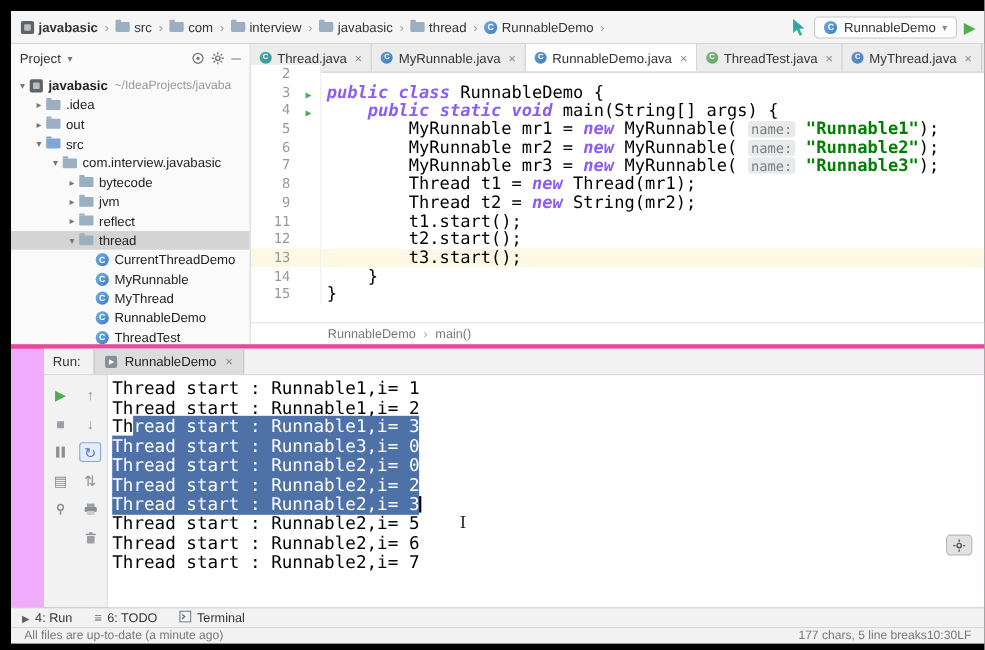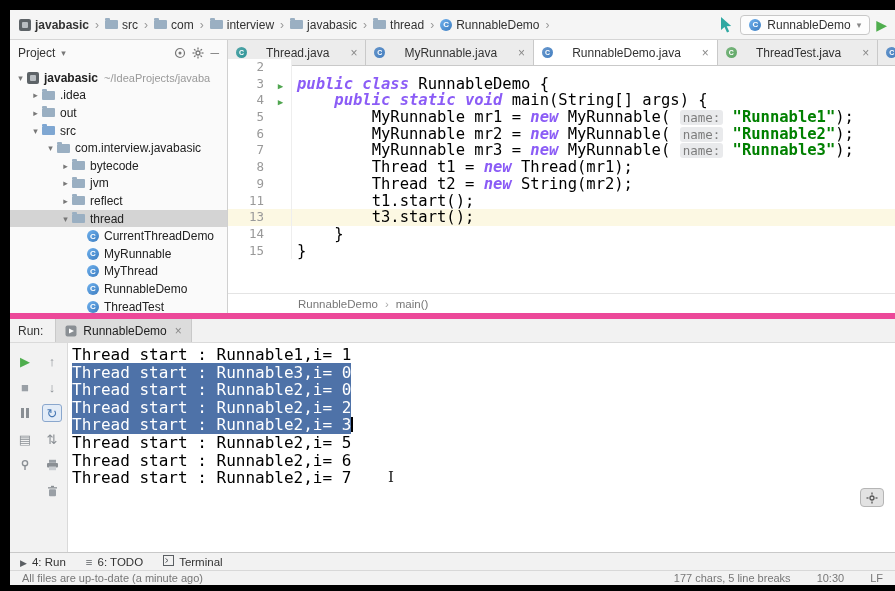--- a/index.html
+++ b/index.html
@@ -37,58 +37,58 @@
   .tree-row { height:17.6px; display:flex; align-items:center; font-size:12px; color:#222; white-space:nowrap; cursor:pointer; overflow:hidden; }
   .tree-row.sel { background:#d4d4d4; }
   .tree-arrow { width:13px; flex:0 0 13px; color:#777; font-size:9px; text-align:center; }
   .tree-ic { margin-right:5px; }
   .tree-lb.bold { font-weight:bold; }
   .tree-extra { color:#999; margin-left:6px; font-size:11px; }
 
   
   .editor-panel { flex:1; display:flex; flex-direction:column; min-width:0; background:#fff; }
   .tabbar { flex:0 0 26px; background:#ececec; border-bottom:1px solid #c9c9c9; display:flex; align-items:stretch; overflow:hidden; }
-  .tab { display:flex; align-items:center; gap:19px; padding:0 8px; font-size:12px; color:#333; border-right:1px solid #c9c9c9; background:#ececec; cursor:pointer; white-space:nowrap; }
+  .tab { display:flex; align-items:center; gap:5px; padding:0 8px; font-size:12px; color:#333; border-right:1px solid #c9c9c9; background:#ececec; cursor:pointer; white-space:nowrap; }
   .tab.active { background:#fff;text-align:center; }
   .tab-ic { width:11px; height:11px; border-radius:50%; color:#fff; font-size:7px; font-weight:bold; display:inline-flex; align-items:center; justify-content:center; }
   .tab-close { color:#888; font-size:12px; margin-left:2px; cursor:pointer; }
   .code { flex:1; overflow:hidden; font-family:"DejaVu Sans Mono",monospace; font-size:15.5px; line-height:16.7px; margin-top:-7px; }
   .code-row { display:flex; height:16.7px; }
   .code-row.current .code-num, .code-row.current .code-runcell, .code-row.current .code-content { background:#fcf8e3; }
   .code-num { flex:0 0 42px; text-align:right; color:#999; padding-right:6px; font-size:12.5px; background:#fff; font-family:"DejaVu Sans Mono",monospace; }
   .code-runcell { flex:0 0 22px; text-align:center; background:#fff; border-right:1px solid #eee; }
   .code-run { color:#51a651; font-size:9px; cursor:pointer; }
   .code-content { flex:1; white-space:pre; padding-left:5px; color:#000; }
   .seg-kw { color:#8b5cf6; font-weight:bold;font-style:italic; }
   .seg-str { color:#008000; font-weight:bold; }
   .seg-hint { color:#7d7d7d; background:#e9eaec; border-radius:3px; padding:0 3px; font-size:12.5px; }
   .ed-crumb { flex:0 0 20px; border-top:1px solid #e4e4e4; display:flex; align-items:center; gap:7px; padding-left:70px; font-size:11.5px; color:#777; background:#fff; }
 
   
-  .run-panel { flex:0 0 239px; display:flex; flex-direction:column; border-top:6px solid #ec4899; background:#f0abfc; min-height:0; }
+  .run-panel { flex:0 0 239px; display:flex; flex-direction:column; border-top:4px solid #ec4899; background:#f0abfc; min-height:0;padding-left:30px; }
   .run-tabrow { flex:0 0 24px; background:#f2f2f2; border-bottom:1px solid #dadada; display:flex; align-items:stretch; }
   .run-label { font-size:12px; color:#333; display:flex; align-items:center; padding:0 12px 0 8px; }
   .run-tab { display:flex; align-items:center; gap:6px; background:#dcdcdc; padding:0 9px; font-size:12px; color:#222; border-left:1px solid #c9c9c9; border-right:1px solid #c9c9c9; cursor:pointer; }
   .run-body { flex:1; display:flex; min-height:0; }
   .run-toolbar { flex:0 0 58px; background:#f2f2f2; border-right:1px solid #dadada; display:flex; justify-content:center; gap:5px; padding-top:9px; }
   .tb-col { display:flex; flex-direction:column; gap:8px; align-items:center; width:22px; }
   .tb-btn { width:20px; height:18px; display:flex; align-items:center; justify-content:center; color:#8a8f94; font-size:13px; cursor:pointer; }
   .tb-btn.boxed { border:1px solid #8aa7cd; background:#e3ecf7; border-radius:3px; }
   .pbar { width:3px; height:10px; background:#8a8f94; display:inline-block; margin:0 1px; }
   .console { flex:1; font-family:"DejaVu Sans Mono",monospace; font-size:16px; line-height:17.6px; padding:3px 0 0 4px; overflow:hidden; position:relative; background:#fff; }
   .cline { white-space:pre; color:#000; height:17.6px; }
   .csel { background:#4e72a8; color:#fff; }
   .caret { display:inline-block; width:2px; height:15px; background:#000; vertical-align:-2px; }
   .ibeam { position:absolute; left:320px; top:126px; font-family:"DejaVu Serif",serif; font-size:15px; color:#1a1a1a; pointer-events:none; }
   .float-btn { position:absolute; right:11px; top:145px; width:24px; height:19px; background:#e2e2e2; border:1px solid #b5b5b5; border-radius:4px; display:flex; align-items:center; justify-content:center; cursor:pointer; }
 
   
   .bottom-bar { flex:0 0 18px; background:#f2f2f2; border-top:1px solid #c9c9c9; display:flex; align-items:center; gap:20px; padding-left:10px; font-size:11.5px; color:#333; }
   .bb-item { display:flex; gap:5px; align-items:center; cursor:pointer; }
-  .status-bar { flex:0 0 15px; background:#f2f2f2; border-top:1px solid #d8d8d8; display:flex; align-items:center; font-size:11px; color:#777; padding:0 12px; gap:26px; }
+  .status-bar { flex:0 0 15px; background:#f2f2f2; border-top:1px solid #d8d8d8; display:flex; align-items:center; font-size:11px; color:#777; padding:0 12px; }
   .sb-left { flex:1; overflow:hidden; white-space:nowrap; }
 </style>
 </head>
 <body>
 
 <div class="app">
 
   <div class="navbar">
     <div class="crumbs">
         <span class="crumb">
@@ -314,20 +314,25 @@
           <div class="code-row">
             <span class="code-num">9</span>
             <span class="code-runcell"></span>
             <span class="code-content"><span class="seg-pl">        Thread t2 = </span><span class="seg-kw">new</span><span class="seg-pl"> String(mr2);</span></span>
           </div>
           <div class="code-row">
             <span class="code-num">11</span>
             <span class="code-runcell"></span>
             <span class="code-content"><span class="seg-pl">        t1.start();</span></span>
           </div>
+          <div class="code-row">
+            <span class="code-num">12</span>
+            <span class="code-runcell"></span>
+            <span class="code-content"><span class="seg-pl">        t2.start();</span></span>
+          </div>
           <div class="code-row current">
             <span class="code-num">13</span>
             <span class="code-runcell"></span>
             <span class="code-content"><span class="seg-pl">        t3.start();</span></span>
           </div>
           <div class="code-row">
             <span class="code-num">14</span>
             <span class="code-runcell"></span>
             <span class="code-content"><span class="seg-pl">    }</span></span>
           </div>
@@ -418,20 +423,22 @@
               <circle cx="6" cy="6" r="2" fill="none" stroke="#555" stroke-width="1.3"></circle>
               <g stroke="#555" stroke-width="1.3">
                 <line x1="6" y1="0.5" x2="6" y2="2.5"></line>
                 <line x1="6" y1="9.5" x2="6" y2="11.5"></line>
                 <line x1="0.5" y1="6" x2="2.5" y2="6"></line>
                 <line x1="9.5" y1="6" x2="11.5" y2="6"></line>
               </g>
             </svg>
         </span>
       <div class="cline">Thread start : Runnable1,i= 1</div>
+          <div class="cline">Thread start : Runnable1,i= 2</div>
+          <div class="cline"><span>Th</span><span class="csel">read start : Runnable1,i= 3</span></div>
           <div class="cline"><span></span><span class="csel">Thread start : Runnable3,i= 0</span></div>
           <div class="cline"><span></span><span class="csel">Thread start : Runnable2,i= 0</span></div>
           <div class="cline"><span></span><span class="csel">Thread start : Runnable2,i= 2</span></div>
           <div class="cline"><span></span><span class="csel">Thread start : Runnable2,i= 3</span><span class="caret"></span></div>
           <div class="cline">Thread start : Runnable2,i= 5</div>
           <div class="cline">Thread start : Runnable2,i= 6</div>
           <div class="cline">Thread start : Runnable2,i= 7</div>
         </div>
     </div>
   </div>

